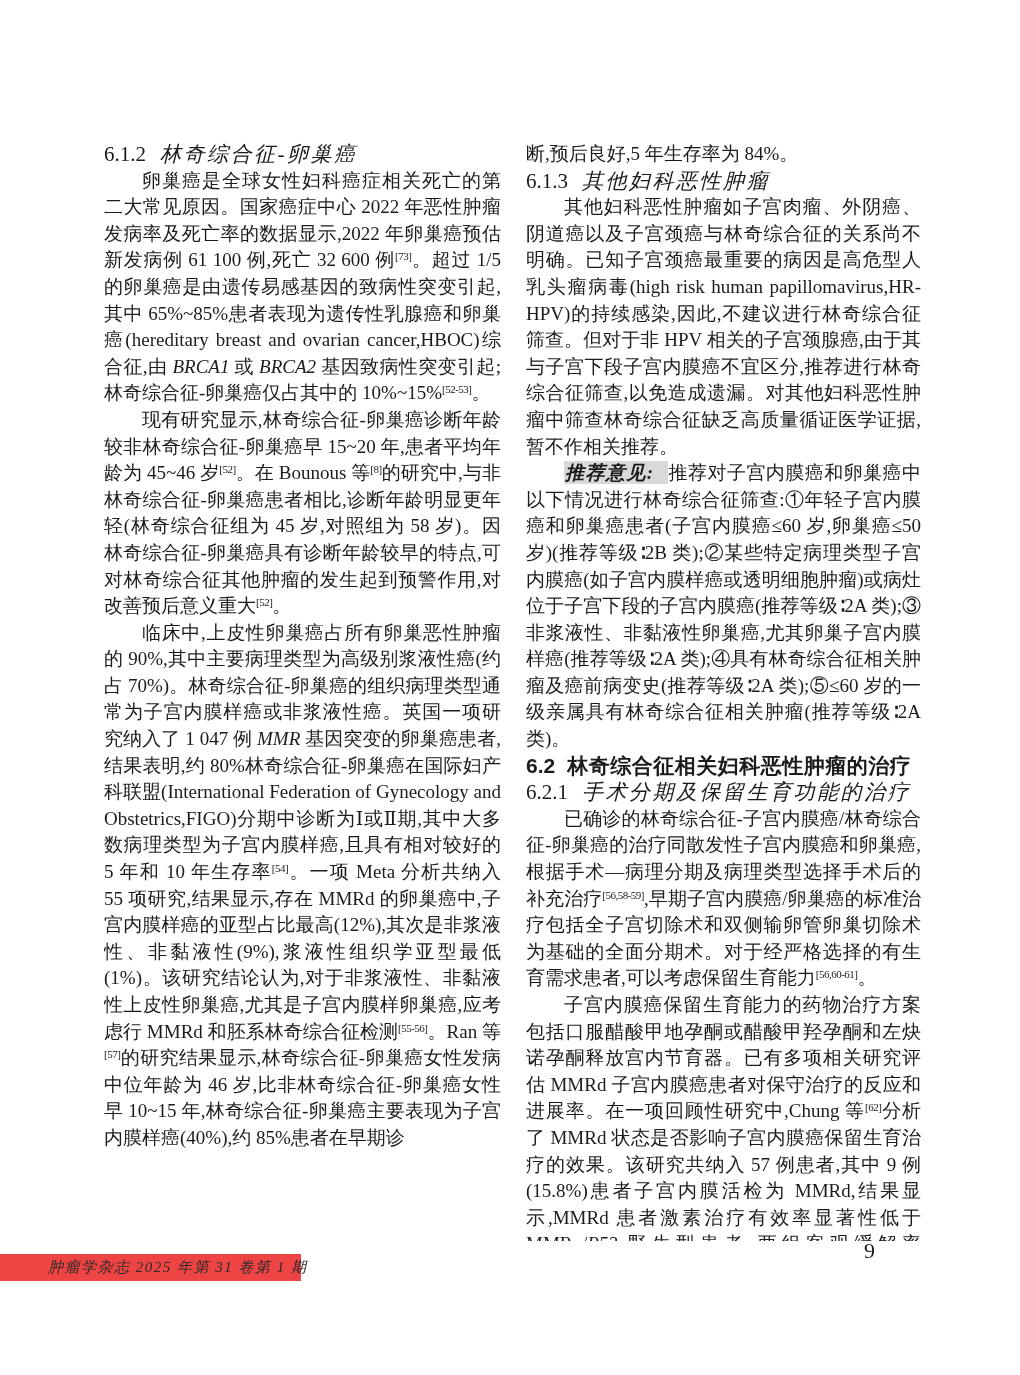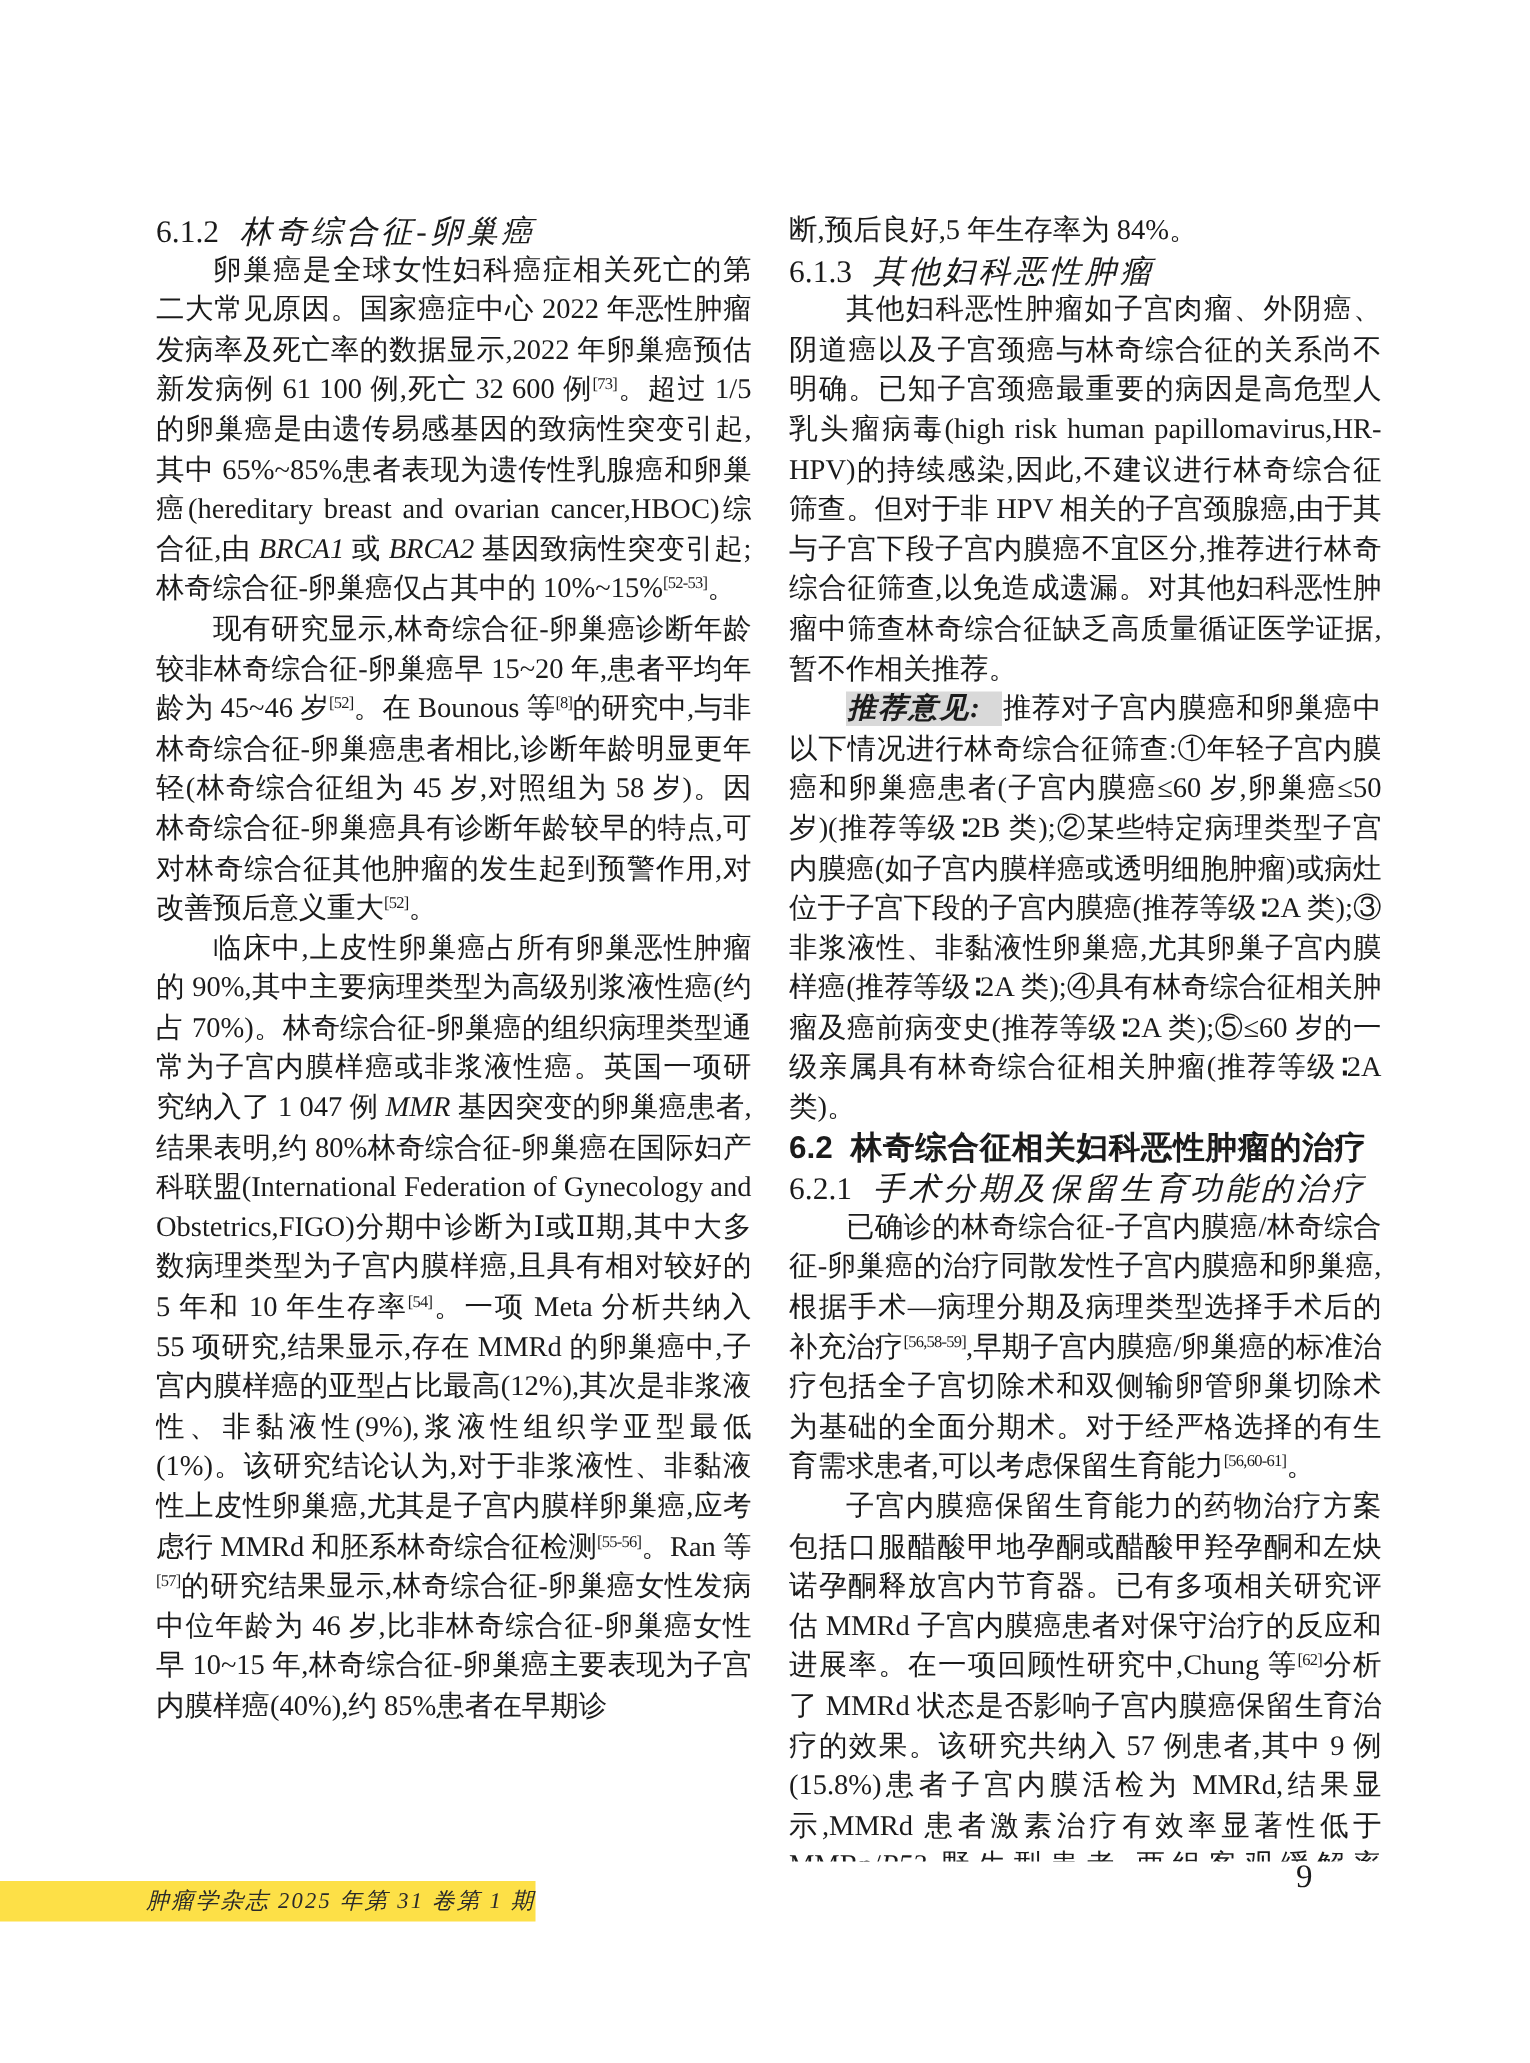--- a/index.html
+++ b/index.html
@@ -40,23 +40,23 @@
   .rec-label{
     background:#d9d9d9;
     font-weight:bold;
     font-style:italic;
     letter-spacing:1px;
     padding:1px 14px 1px 1px;
   }
   .footer-bar{
     position:absolute;
     left:0;top:1254px;
-    width:357px;height:27px;
-    background:#fde047;
-    display:flex;align-items:center;justify-content:flex-end;
+    width:301px;height:27px;
+    background:#ef4444;
+    display:flex;align-items:center;justify-content:flex-start;
     padding-left:48px;
     box-sizing:border-box;
   }
   .footer-text{
     font-size:15px;
     font-style:italic;
     color:#2a2a2a;
     letter-spacing:1.5px;
     white-space:nowrap;
   }

